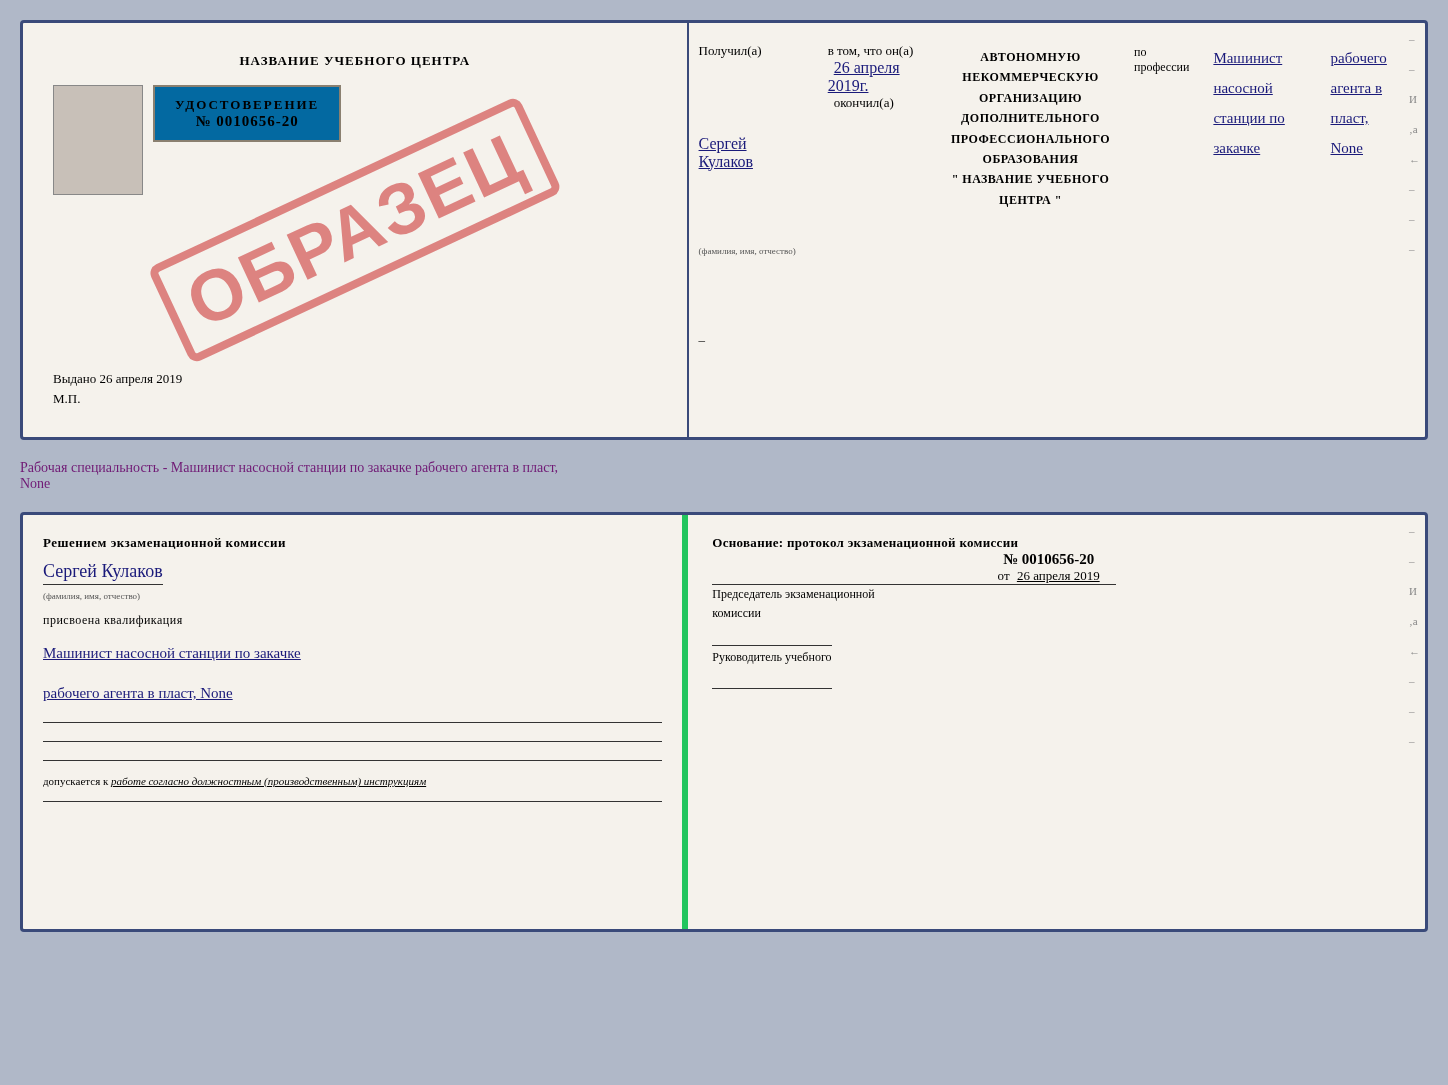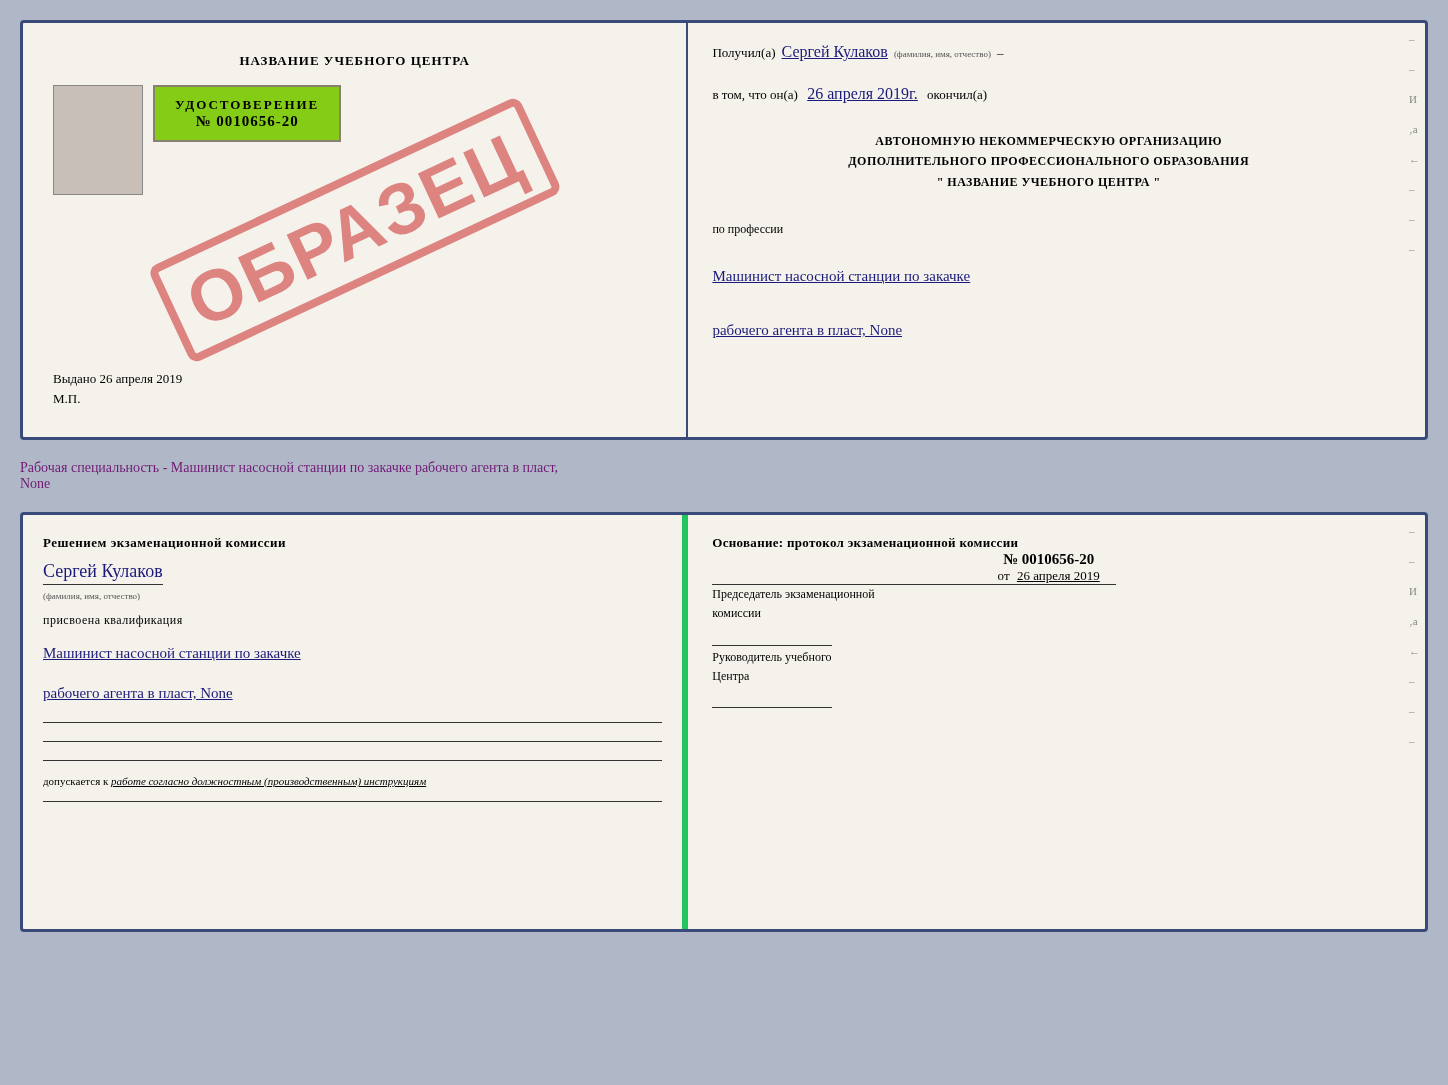--- a/index.html
+++ b/index.html
@@ -31,23 +31,23 @@
       border-right: 2px solid #3a4a7a;
       padding: 30px;
       position: relative;
       display: flex;
       flex-direction: column;
       align-items: center;
     }
 
     .doc-right {
       width: 52%;
-      padding: 20px 24px;
-      display: flex;
-      flex-direction: column;
+      padding: 20px 10px;
+      display: flex;
+      flex-direction: row;
       gap: 24px;
     }
 
     .center-title {
       font-size: 13px;
       font-weight: bold;
       text-align: center;
       letter-spacing: 1px;
       margin-bottom: 8px;
       text-transform: uppercase;
@@ -65,21 +65,21 @@
       padding: 4px 16px;
       border-radius: 10px;
       letter-spacing: 2px;
       pointer-events: none;
       white-space: nowrap;
       z-index: 10;
       font-family: Impact, Arial Black, sans-serif;
     }
 
     .udostoverenie-box {
-      background: #84cc16;
+      background: #0369a1;
       border: 2px solid #8a8070;
       padding: 10px 20px;
       text-align: center;
       margin: 8px 0;
       z-index: 1;
     }
 
     .udostoverenie-title {
       font-size: 13px;
       font-weight: bold;
@@ -391,21 +391,20 @@
       <div style="border-bottom:1px solid #333; width:60%;"></div>
 
       <div class="podpis-block">
         <div>Председатель экзаменационной</div>
         <div>комиссии</div>
         <div class="line-blank">&nbsp;</div>
       </div>
 
       <div class="podpis-block">
         <div>Руководитель учебного</div>
-        <div>Центра</div>
         <div class="line-blank">&nbsp;</div>
       </div>
     </div>
 
     <div class="side-dashes">
       <span>–</span>
       <span>–</span>
       <span>И</span>
       <span>‚а</span>
       <span>←</span>

